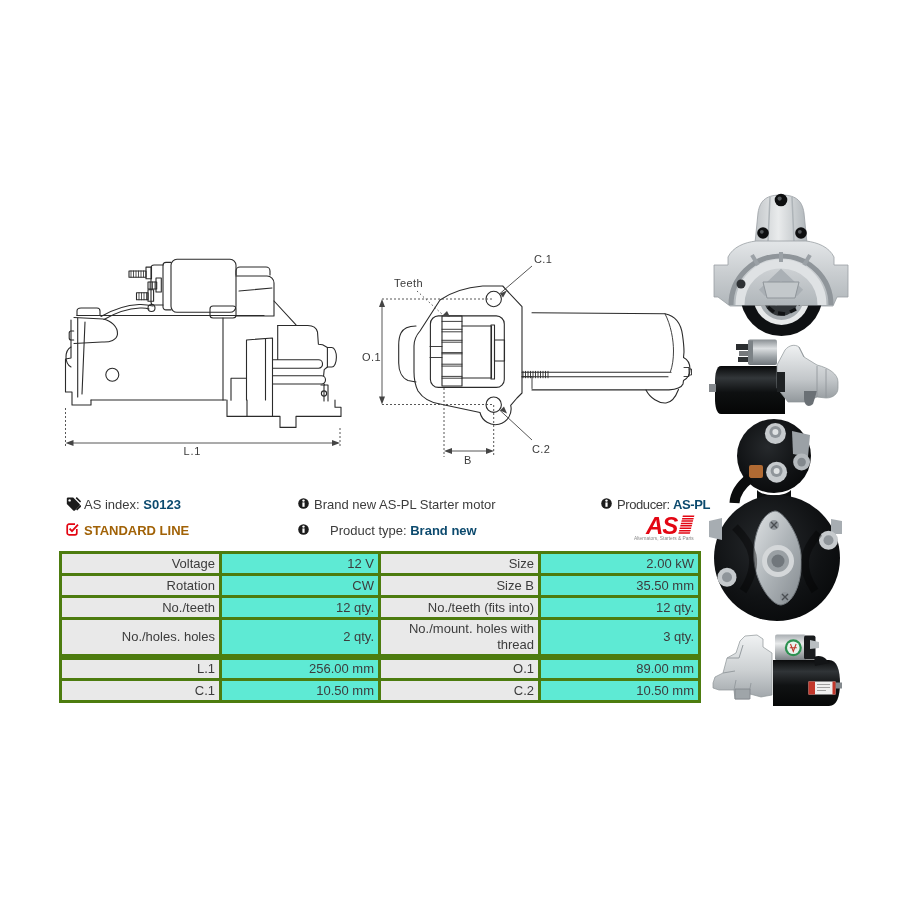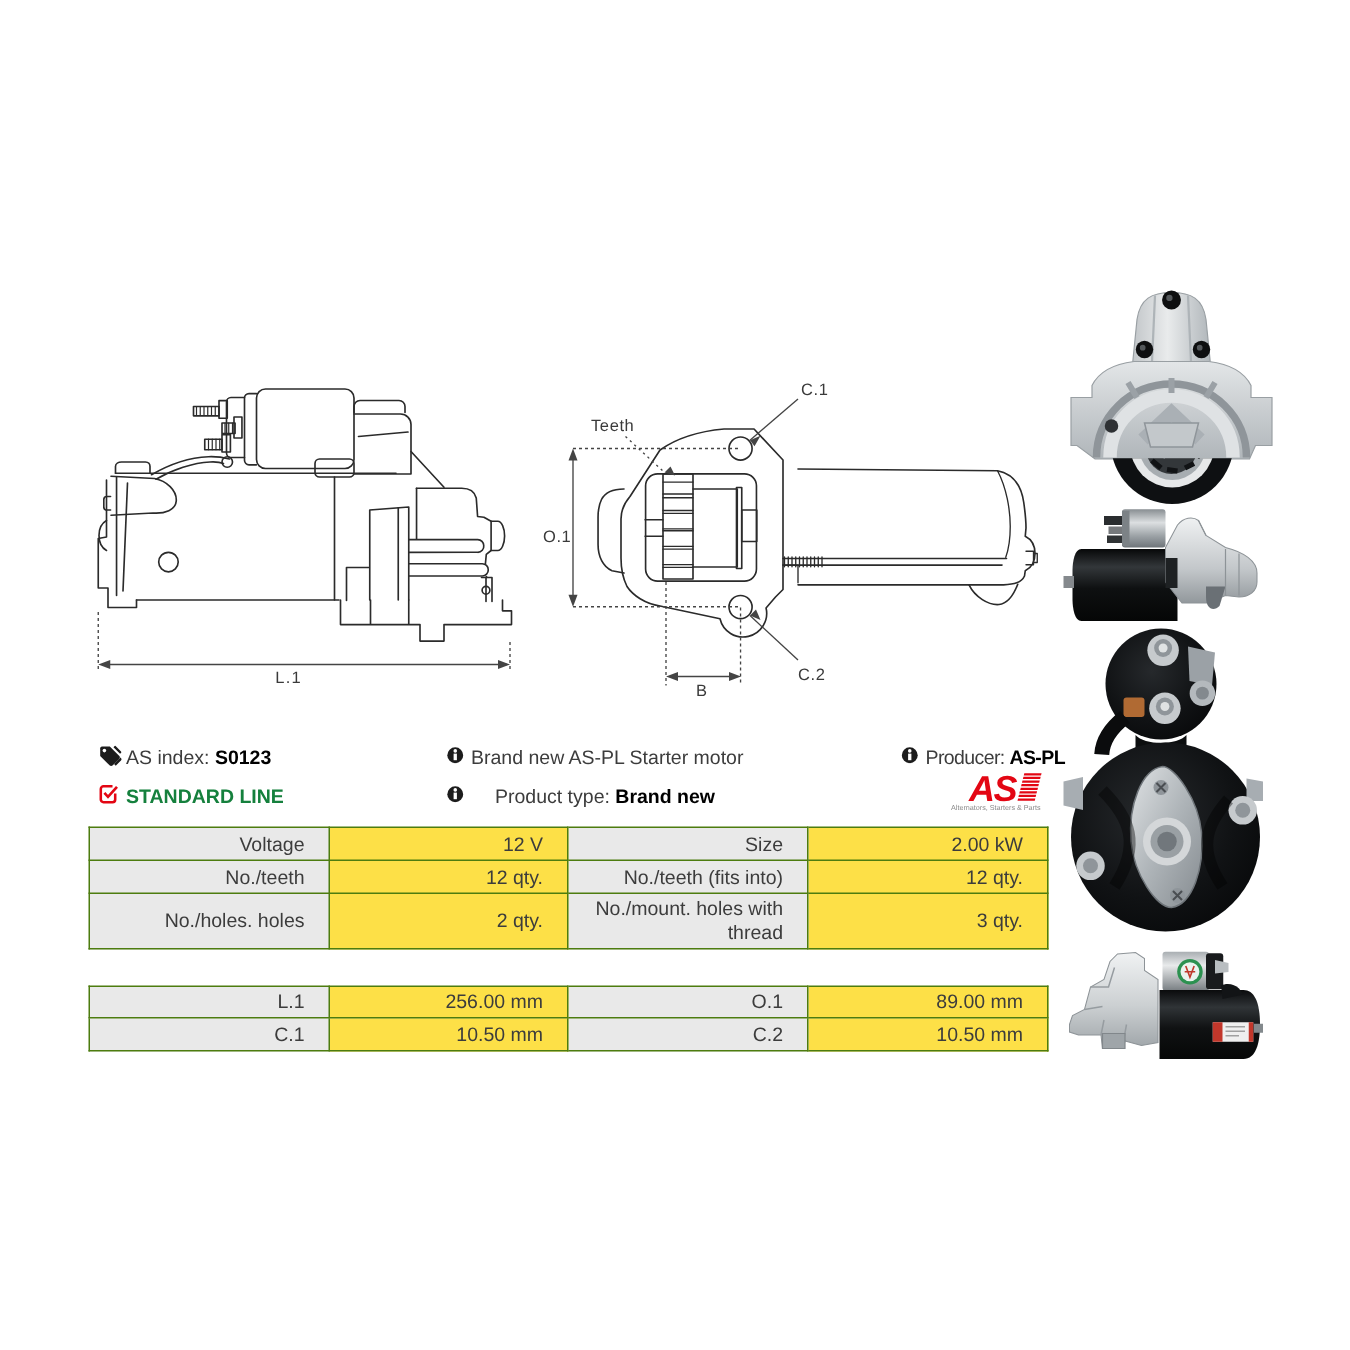--- a/index.html
+++ b/index.html
@@ -1,26 +1,26 @@
 <!DOCTYPE html>
 <html><head>
 <meta charset="utf-8">
 <style>
   html,body{margin:0;padding:0;background:#fff;}
   body{width:900px;height:900px;position:relative;overflow:hidden;
        font-family:"Liberation Sans",sans-serif;color:#3c3c3c;}
   .abs{position:absolute;}
   .inforow{font-size:13px;white-space:nowrap;}
-  .inforow b{color:#000000;}
-  .red{color:#15803d;font-weight:bold;}
+  .inforow b{color:#0c4a6e;}
+  .red{color:#a16207;font-weight:bold;}
   table{border-collapse:collapse;table-layout:fixed;}
-  td{border:1px solid #4d7c0f;font-size:13px;padding:1px 16px 1px 2px;
+  td{border:3px solid #4d7c0f;font-size:13px;padding:1px 4px 1px 2px;
      text-align:right;vertical-align:middle;line-height:16px;}
   td.lab{background:#e9e9e9;}
-  td.val{background:#fde047;}
+  td.val{background:#5eead4;}
 </style>
 </head>
 <body>
 
 <svg class="abs" style="left:55px;top:245px;" width="300" height="220" viewBox="0 0 300 220">
 <g fill="none" stroke="#2b2b2b" stroke-width="1.1" stroke-linejoin="round" stroke-linecap="round">
 
   <rect x="116" y="14.3" width="65" height="53" rx="6"></rect>
   <path d="M116,17.4 h-5 a3,3 0 0 0 -3,3 v41.5 a3,3 0 0 0 3,3 h5"></path>
   <path d="M108,20 h-9 a3,3 0 0 0 -3,3 v34 a3,3 0 0 0 3,3 h9"></path>
@@ -382,20 +382,26 @@
       <col style="width:160px">
     </colgroup>
   <tbody>
       <tr style="height:22px;">
     <td class="lab">Voltage</td>
         <td class="val">12 V</td>
     <td class="lab">Size</td>
         <td class="val">2.00 kW</td>
   </tr>
   <tr style="height:22px;">
+    <td class="lab">Rotation</td>
+        <td class="val">CW</td>
+    <td class="lab">Size B</td>
+        <td class="val">35.50 mm</td>
+  </tr>
+  <tr style="height:22px;">
     <td class="lab">No./teeth</td>
         <td class="val">12 qty.</td>
     <td class="lab">No./teeth (fits into)</td>
         <td class="val">12 qty.</td>
   </tr>
   <tr style="height:37px;">
     <td class="lab">No./holes. holes</td>
         <td class="val">2 qty.</td>
     <td class="lab" style="white-space:normal;">No./mount. holes with thread</td>
         <td class="val">3 qty.</td>

